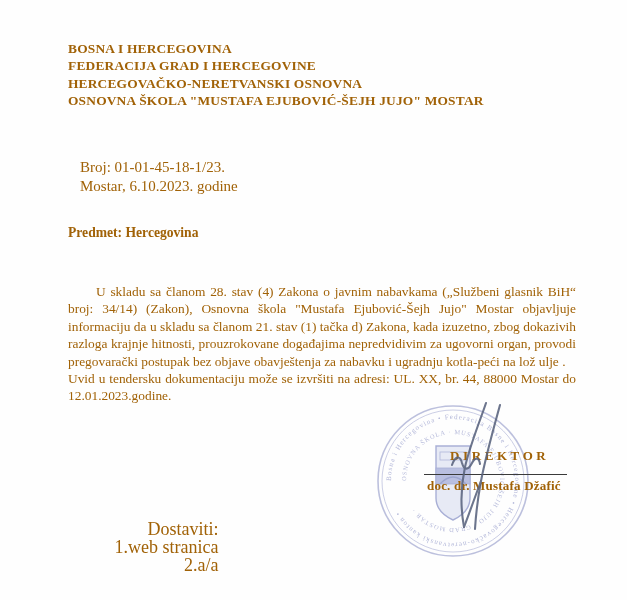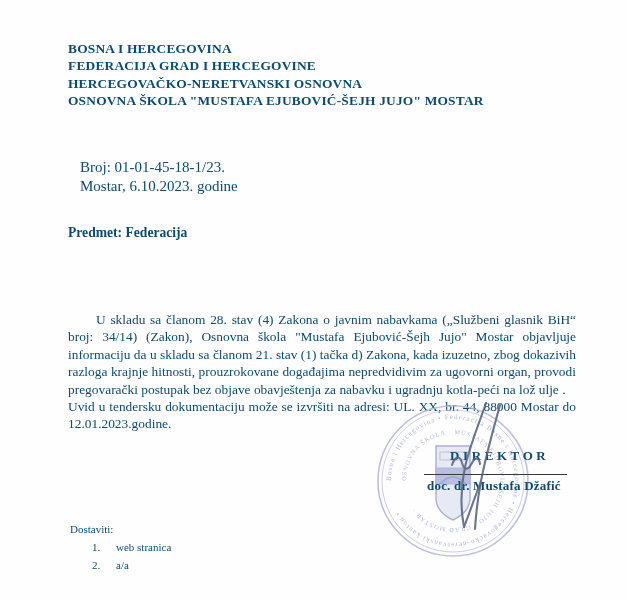--- a/index.html
+++ b/index.html
@@ -3,21 +3,21 @@
 <meta charset="utf-8">
 <style>
   * { margin: 0; padding: 0; box-sizing: border-box; }
   html, body { background: #ffffff; }
   .page {
     position: relative;
     width: 627px;
     height: 600px;
     background: #fefefe;
     font-family: "Liberation Serif", "DejaVu Serif", serif;
-    color: #0c4a6e;
+    color: #a16207;
     overflow: hidden;
   }
   .letterhead {
     position: absolute;
     left: 68px; top: 40px;
     font-weight: bold;
     font-size: 13.4px;
     line-height: 17.3px;
     letter-spacing: 0.2px;
     white-space: nowrap;
@@ -35,21 +35,21 @@
     font-size: 13.6px;
   }
   .body-block {
     position: absolute;
     left: 68px; top: 283px;
     width: 508px;
     font-size: 13.4px;
     line-height: 17.4px;
     text-align: justify;
   }
-  .body-block p.indent { text-indent: 28px; margin-top: 28px; }
+  .body-block p.indent { text-indent: 28px; }
   .sig-title {
     position: absolute;
     left: 450px; top: 448px;
     font-weight: bold;
     font-size: 13px;
     letter-spacing: 3.6px;
     z-index: 2;
     white-space: nowrap;
   }
   .sig-line {
@@ -74,23 +74,24 @@
     left: 374px; top: 402px;
     z-index: 1;
   }
   .signature-svg {
     position: absolute;
     left: 428px; top: 393px;
     z-index: 3;
   }
   .distribution {
     position: absolute;
-    left: 70px; top: 520px;
-    font-size: 11px;
+    left: 82px; top: 520px;
+    font-size: 18px;
     line-height: 18px;
+    text-align: right;
   }
   .dist-item { padding-left: 22px; }
   .dist-item .num { display: inline-block; width: 24px; }
 </style>
 </head>
 <body>
 
 <div class="page">
 
   <div class="letterhead">
@@ -98,21 +99,21 @@
     <div>FEDERACIJA GRAD I HERCEGOVINE</div>
     <div>HERCEGOVAČKO-NERETVANSKI OSNOVNA</div>
     <div>OSNOVNA ŠKOLA "MUSTAFA EJUBOVIĆ-ŠEJH JUJO" MOSTAR</div>
   </div>
 
   <div class="ref-block">
     <div>Broj: 01-01-45-18-1/23.</div>
     <div>Mostar, 6.10.2023. godine</div>
   </div>
 
-  <div class="subject-line">Predmet: Federacija</div>
+  <div class="subject-line">Predmet: Hercegovina</div>
 
   <div class="body-block">
     <p class="indent">U skladu sa članom 28. stav (4) Zakona o javnim nabavkama („Službeni glasnik BiH“ broj: 34/14) (Zakon),  Osnovna škola "Mustafa Ejubović-Šejh Jujo" Mostar objavljuje informaciju da u skladu sa članom 21. stav (1) tačka d) Zakona, kada izuzetno, zbog dokazivih razloga krajnje hitnosti, prouzrokovane događajima nepredvidivim za ugovorni organ, provodi pregovarački postupak bez objave obavještenja za nabavku i ugradnju kotla-peći na lož ulje .</p>
     <p>Uvid u tendersku dokumentaciju može se izvršiti na adresi: UL. XX, br. 44, 88000 Mostar do 12.01.2023.godine.</p>
   </div>
 
   <svg class="stamp-svg" width="158" height="158" viewBox="0 0 158 158">
     <defs>
       <path id="ring-outer-path" d="M79,79 m-62,0 a62,62 0 1,1 124,0 a62,62 0 1,1 -124,0"></path>
       <path id="ring-inner-path" d="M79,79 m-47,0 a47,47 0 1,1 94,0 a47,47 0 1,1 -94,0"></path>

